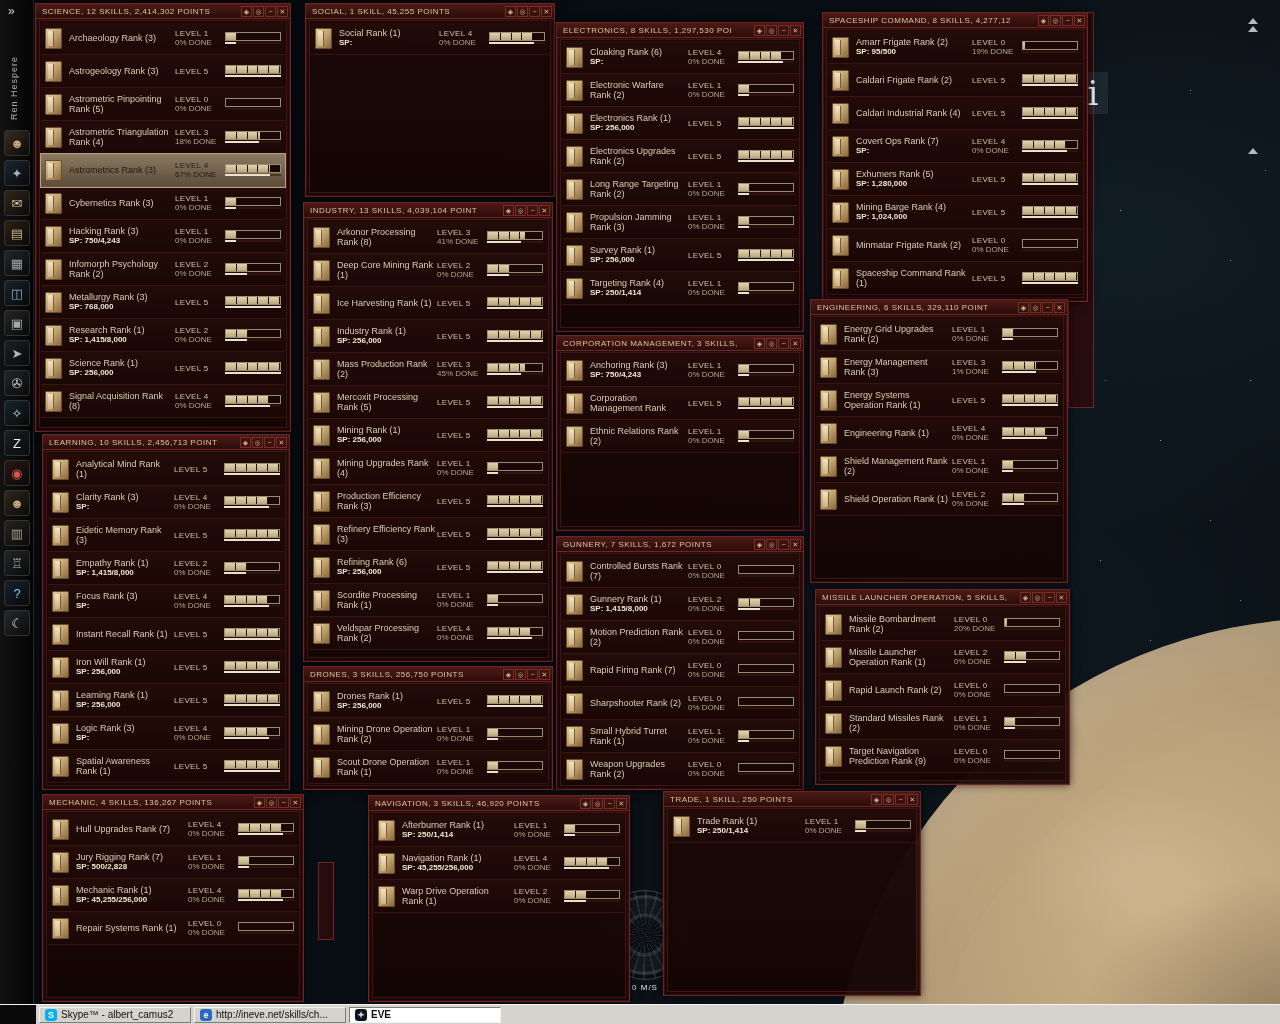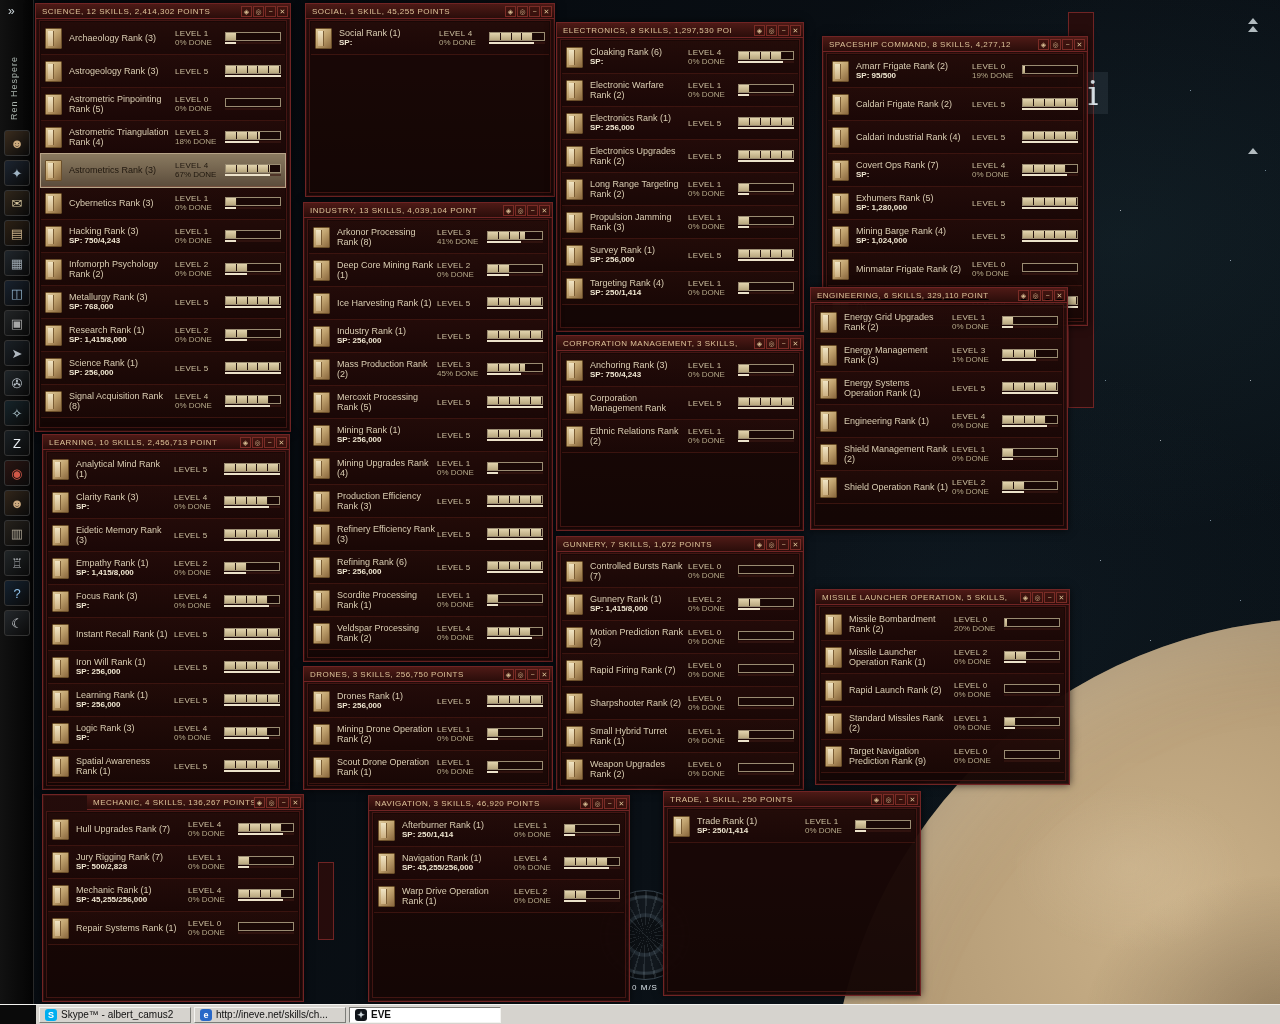--- a/index.html
+++ b/index.html
@@ -588,21 +588,21 @@
         <span class="bar-fill" style="width: 20%;"></span>
         <span class="bar-segs"></span>
       </span>
       <span class="strip">
         <span class="strip-fill" style="width: 20%;"></span>
       </span>
     </span>
   </div>
         </div>
   </div>
-      <div class="window" style="left: 822px; top: 12px; width: 266px; height: 290px; z-index: 103; margin-top: 24px;">
+      <div class="window" style="left: 822px; top: 12px; width: 266px; height: 290px; z-index: 103;">
     <div class="titlebar">
       <span class="title">SPACESHIP COMMAND, 8 SKILLS, 4,277,12</span>
       <span class="winbtns">
             <span class="wbtn">◈</span>
             <span class="wbtn">◎</span>
             <span class="wbtn">−</span>
             <span class="wbtn">✕</span>
           </span>
     </div>
     <div class="win-body">
@@ -1107,21 +1107,21 @@
         <span class="bar-fill" style="width: 20%;"></span>
         <span class="bar-segs"></span>
       </span>
       <span class="strip">
         <span class="strip-fill" style="width: 20%;"></span>
       </span>
     </span>
   </div>
         </div>
   </div>
-      <div class="window" style="left: 810px; top: 287px; width: 258px; height: 243px; z-index: 106; text-decoration: underline;">
+      <div class="window" style="left: 810px; top: 299px; width: 258px; height: 284px; z-index: 106;">
     <div class="titlebar">
       <span class="title">ENGINEERING, 6 SKILLS, 329,110 POINT</span>
       <span class="winbtns">
             <span class="wbtn">◈</span>
             <span class="wbtn">◎</span>
             <span class="wbtn">−</span>
             <span class="wbtn">✕</span>
           </span>
     </div>
     <div class="win-body">
@@ -1792,21 +1792,21 @@
         <span class="bar-fill" style="width: 20%;"></span>
         <span class="bar-segs"></span>
       </span>
       <span class="strip">
         <span class="strip-fill" style="width: 20%;"></span>
       </span>
     </span>
   </div>
         </div>
   </div>
-      <div class="window" style="left: 42px; top: 794px; width: 262px; height: 208px; z-index: 111; padding-left: 44px;">
+      <div class="window" style="left: 42px; top: 794px; width: 262px; height: 208px; z-index: 111;">
     <div class="titlebar">
       <span class="title">MECHANIC, 4 SKILLS, 136,267 POINTS</span>
       <span class="winbtns">
             <span class="wbtn">◈</span>
             <span class="wbtn">◎</span>
             <span class="wbtn">−</span>
             <span class="wbtn">✕</span>
           </span>
     </div>
     <div class="win-body">

